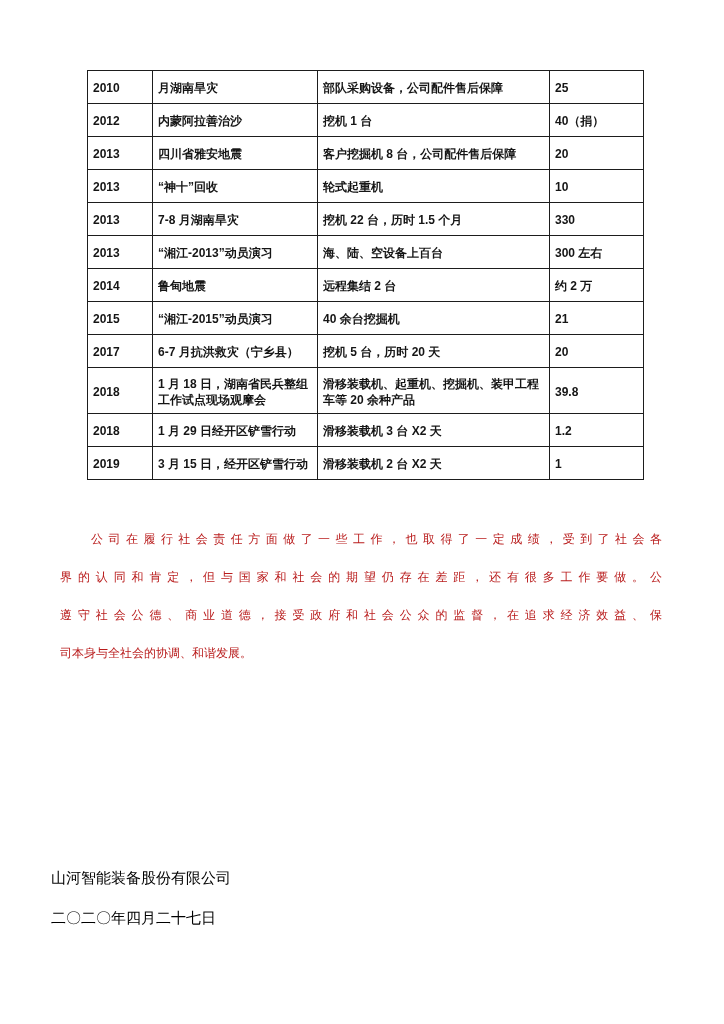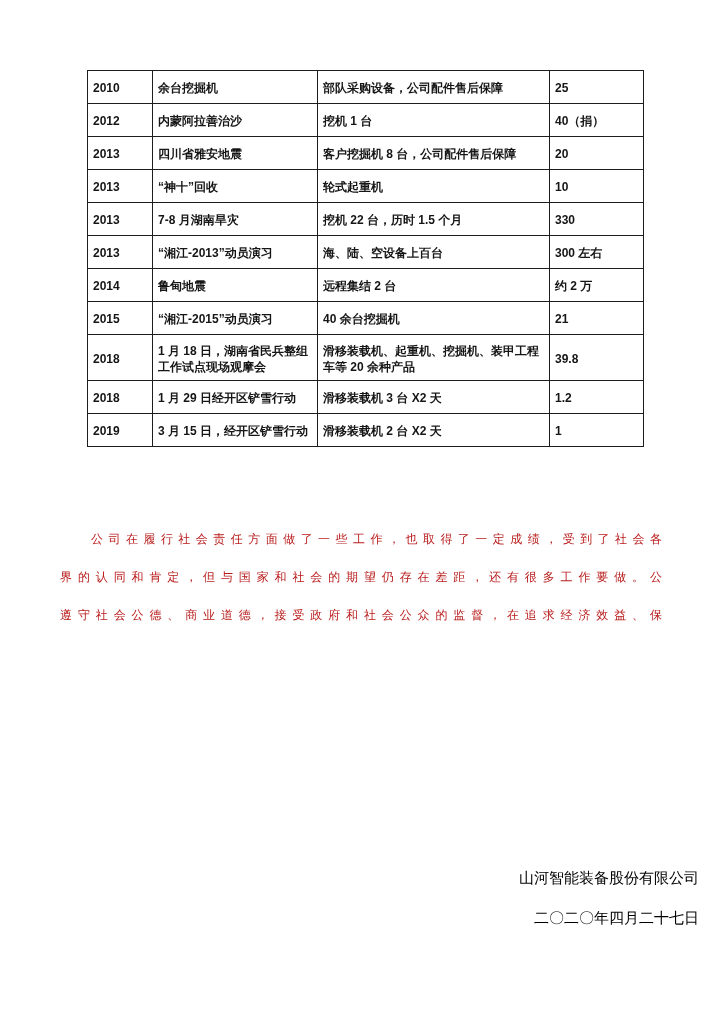--- a/index.html
+++ b/index.html
@@ -62,21 +62,21 @@
     white-space: nowrap;
   }
   .closing .line.first { padding-left: 31px; }
   .closing .line.last  { text-align-last: left; }
 
   
   .signature {
     position: absolute;
     left: 51px;
     width: 648px;
-    text-align: right;
+    text-align: left;
     font-size: 15px;
     color: #000000;
     white-space: nowrap;
   }
   .sig-company { top: 869px; }
   .sig-date    { top: 909px; }
 </style>
 </head>
 <body>
 
@@ -85,21 +85,21 @@
   <table class="donation-table">
     <colgroup>
       <col class="col-year">
         <col class="col-event">
         <col class="col-equip">
         <col class="col-value">
     </colgroup>
     <tbody>
       <tr>
         <td>2010</td>
-        <td>余台挖掘机</td>
+        <td>月湖南旱灾</td>
         <td>部队采购设备，公司配件售后保障</td>
         <td>25</td>
       </tr>
       <tr>
         <td>2012</td>
         <td>内蒙阿拉善治沙</td>
         <td>挖机 1 台</td>
         <td>40（捐）</td>
       </tr>
       <tr>
@@ -131,20 +131,26 @@
         <td>鲁甸地震</td>
         <td>远程集结 2 台</td>
         <td>约 2 万</td>
       </tr>
       <tr>
         <td>2015</td>
         <td>“湘江-2015”动员演习</td>
         <td>40 余台挖掘机</td>
         <td>21</td>
       </tr>
+      <tr>
+        <td>2017</td>
+        <td>6-7 月抗洪救灾（宁乡县）</td>
+        <td>挖机 5 台，历时 20 天</td>
+        <td>20</td>
+      </tr>
       <tr class="tall">
         <td>2018</td>
         <td>1 月 18 日，湖南省民兵整组工作试点现场观摩会</td>
         <td>滑移装载机、起重机、挖掘机、装甲工程车等 20 余种产品</td>
         <td>39.8</td>
       </tr>
       <tr>
         <td>2018</td>
         <td>1 月 29 日经开区铲雪行动</td>
         <td>滑移装载机 3 台 X2 天</td>
@@ -156,18 +162,19 @@
         <td>滑移装载机 2 台 X2 天</td>
         <td>1</td>
       </tr>
     </tbody>
   </table>
 
   <div class="closing">
     <div class="line first">公司在履行社会责任方面做了一些工作，也取得了一定成绩，受到了社会各</div>
     <div class="line">界的认同和肯定，但与国家和社会的期望仍存在差距，还有很多工作要做。公</div>
     <div class="line">遵守社会公德、商业道德，接受政府和社会公众的监督，在追求经济效益、保</div>
+    <div class="line last">司本身与全社会的协调、和谐发展。</div>
   </div>
 
   <div class="signature sig-company">山河智能装备股份有限公司</div>
   <div class="signature sig-date">二〇二〇年四月二十七日</div>
 
 </div>
 
 </body></html>

